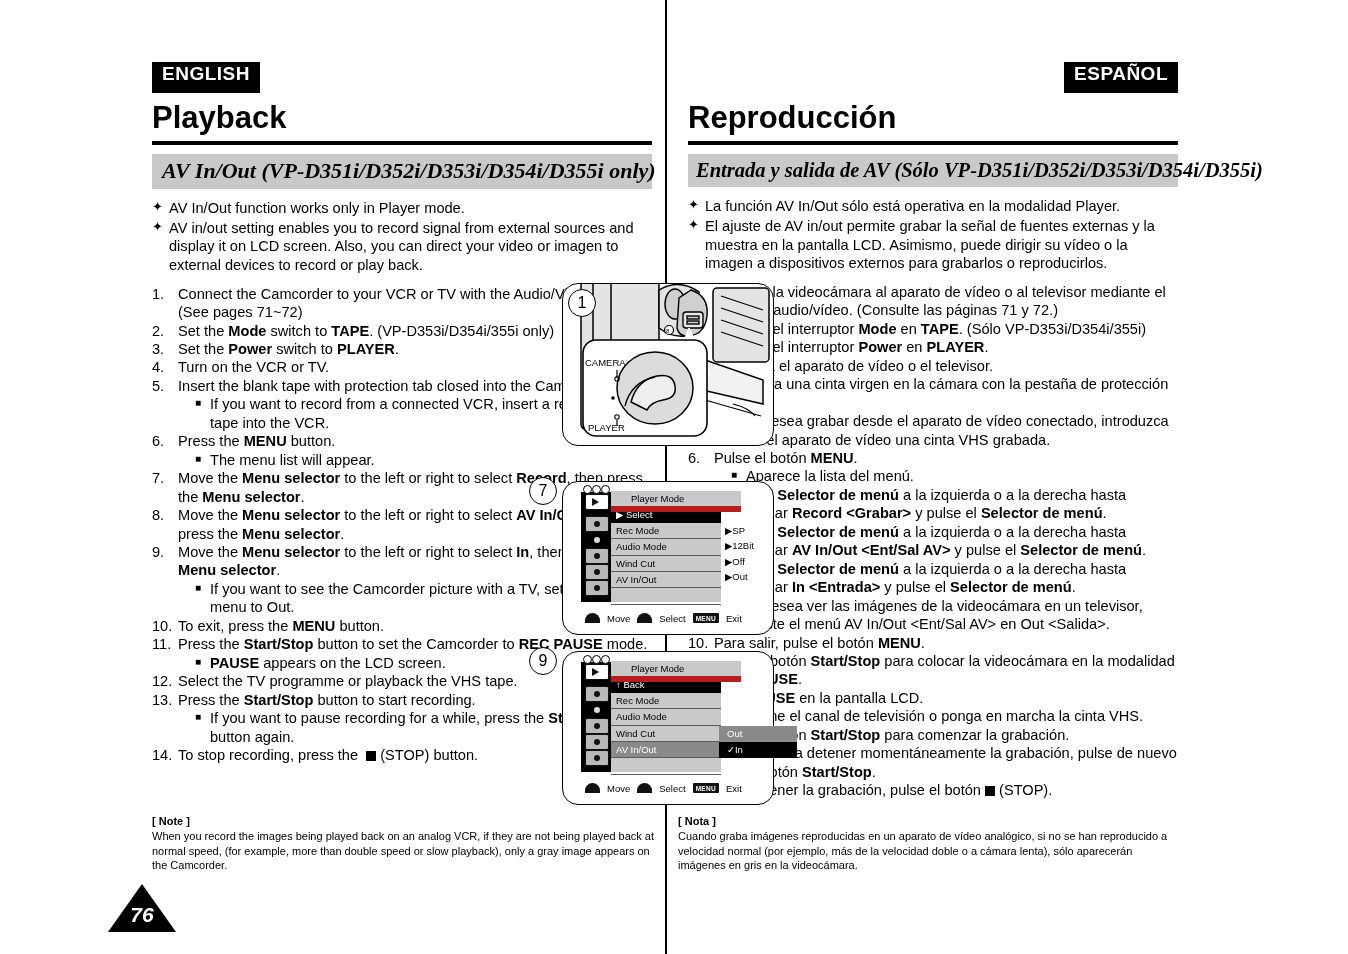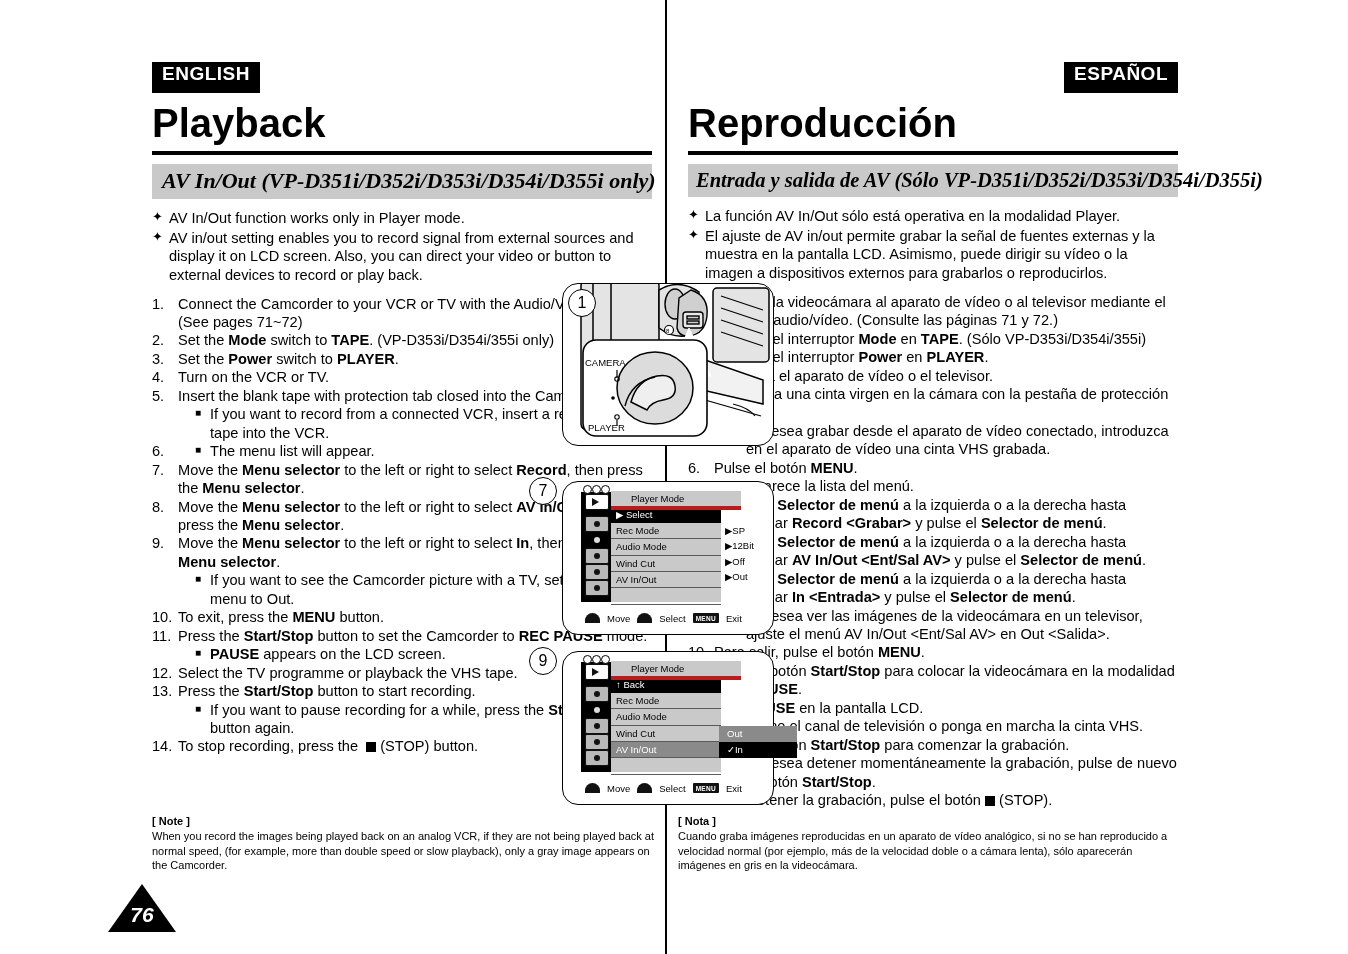--- a/index.html
+++ b/index.html
@@ -17,21 +17,21 @@
   .langtag{
     display:inline-block;background:#000;color:#fff;
     font-weight:bold;font-size:19px;letter-spacing:.5px;
     padding:2px 10px 9px 10px;line-height:1.05;
   }
   .col-en{position:absolute;left:152px;top:62px;width:500px;}
   .col-es{position:absolute;left:688px;top:62px;width:490px;}
   .es-taghold{text-align:right;}
 
   .bigtitle{
-    font-size:40px;font-weight:bold;margin-top:8px;line-height:1.1;
+    font-size:31px;font-weight:bold;margin-top:8px;line-height:1.1;
   }
   .ruleline{height:4px;background:#000;margin-top:6px;}
 
   
   .band{
     background:#c9c9c9;margin-top:9px;
     font-family:"Liberation Serif", serif;
     font-weight:bold;font-style:italic;font-size:22px;
     padding:4px 24px 5px 10px;line-height:1.18;white-space:nowrap;
   }
@@ -105,21 +105,21 @@
   .icn .play{position:absolute;left:6px;top:3px;width:0;height:0;border-left:7px solid #111;border-top:4px solid transparent;border-bottom:4px solid transparent;}
 
   .camtop{position:absolute;left:2px;top:-7px;width:26px;height:8px;}
   .camtop i{position:absolute;top:0;width:7px;height:7px;border:1px solid #000;border-radius:50%;background:#fff;display:block;}
 
   .mrows{position:absolute;left:30px;top:0;width:110px;height:110px;background:#c9c9c9;}
   .mrow{
     height:15.4px;line-height:15.4px;border-bottom:1px solid #5a5a5a;
     padding-left:5px;white-space:nowrap;
   }
-  .mrow.hdr{background:#c9c9c9;border-bottom:4px solid #b91c1c;padding-left:20px;}
+  .mrow.hdr{background:#c9c9c9;border-bottom:6px solid #b91c1c;padding-left:20px;}
   .mrow.act{background:#000;color:#fff;border-bottom:none;}
   .mrow.blank{border-bottom:1px solid #5a5a5a;}
   .mrow.nb{border-bottom:none;}
   .mrow.hi{background:#8a8a8a;color:#fff;}
 
   .vals{position:absolute;left:144px;top:15.4px;width:70px;}
   .vrow{height:15.4px;line-height:15.4px;white-space:nowrap;}
 
   
   .submenu{position:absolute;left:138px;top:64px;width:78px;}
@@ -155,21 +155,21 @@
     <div class="bigtitle">Playback</div>
     <div class="ruleline"></div>
     <div class="band">AV In/Out (VP-D351i/D352i/D353i/D354i/D355i only)</div>
     <div class="intro" id="intro-en">
         <div class="introrow">
           <span class="clover">✦</span>
           <span class="introtxt">AV In/Out function works only in Player mode.</span>
         </div>
         <div class="introrow">
           <span class="clover">✦</span>
-          <span class="introtxt">AV in/out setting enables you to record signal from external sources and display it on LCD screen. Also, you can direct your video or button to external devices to record or play back.</span>
+          <span class="introtxt">AV in/out setting enables you to record signal from external sources and display it on LCD screen. Also, you can direct your video or imagen to external devices to record or play back.</span>
         </div>
       </div>
     <div class="steps" id="steps-en">
         <div class="step">
           <span class="num">1.</span>
           <span class="txt">
             <div>Connect the Camcorder to your VCR or TV with the Audio/Video cable. (See pages 71~72)</div>
           </span>
         </div>
         <div class="step">
@@ -196,20 +196,21 @@
             <div>Insert the blank tape with protection tab closed into the Camcorder.</div>
             <div class="sub">
               <span class="sqb">■</span>
               <span class="subtxt">If you want to record from a connected VCR, insert a recorded VHS tape into the VCR.</span>
             </div>
           </span>
         </div>
         <div class="step">
           <span class="num">6.</span>
           <span class="txt">
+            <div>Press the <b>MENU</b> button.</div>
             <div class="sub">
               <span class="sqb">■</span>
               <span class="subtxt">The menu list will appear.</span>
             </div>
           </span>
         </div>
         <div class="step">
           <span class="num">7.</span>
           <span class="txt">
             <div>Move the <b>Menu selector</b> to the left or right to select <b>Record</b>, then press the <b>Menu selector</b>.</div>

